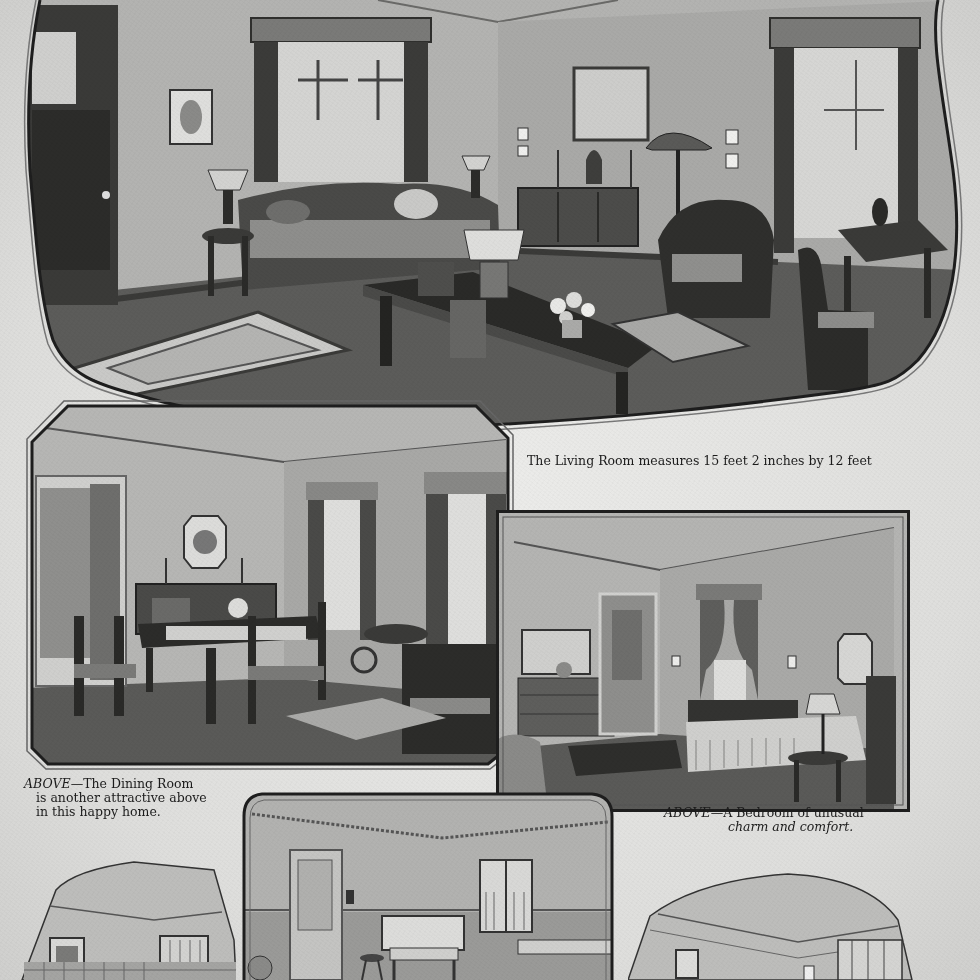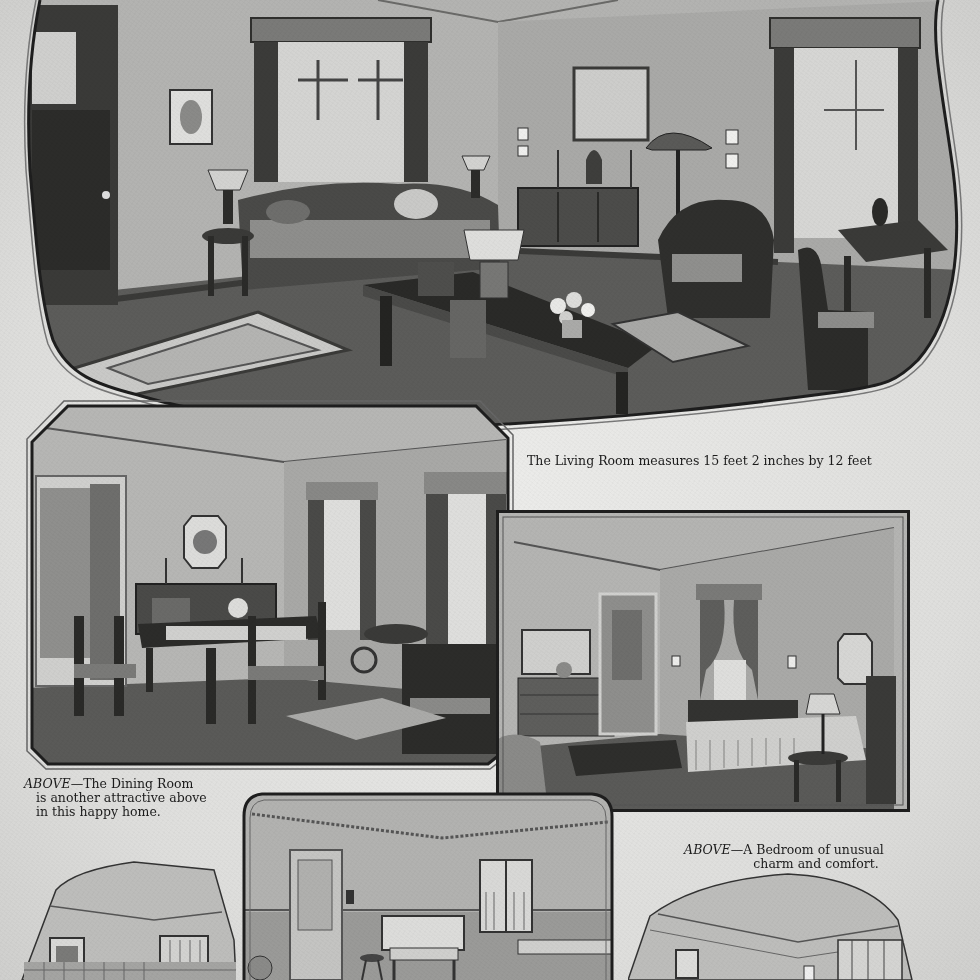--- a/index.html
+++ b/index.html
@@ -11,23 +11,23 @@
         background-image:
           repeating-linear-gradient(37deg, rgba(0,0,0,.05) 0 1px, transparent 1px 3px),
           repeating-linear-gradient(-53deg, rgba(0,0,0,.04) 0 1px, transparent 1px 4px);}
   .panel{position:absolute;overflow:hidden;}
   .panel svg{position:absolute;inset:0;width:100%;height:100%;}
   .caption{position:absolute;font-size:12.5px;line-height:14px;color:#1c1c1c;}
   .caption i{font-style:italic;}
   .cap-living{left:527px;top:446px;width:400px;text-align:left;margin-top:8px;}
   .cap-living .l2{display:block;}
   .cap-dining{left:24px;top:777px;width:200px;}
-  .cap-bedroom{left:664px;top:843px;width:240px;text-align:center;}
+  .cap-bedroom{left:664px;top:806px;width:240px;}
   .indent{display:block;padding-left:12px;}
-  .indent2{display:block;padding-left:64px;}
+  .indent2{display:block;padding-left:64px;font-style:italic;}
 </style>
 </head>
 <body>
 
 <div class="page">
 
   <div class="panel" style="left:18px;top:0;width:945px;height:440px;">
     <svg viewBox="0 0 945 440" preserveAspectRatio="none">
       <defs>
         <clipPath id="lrclip">

